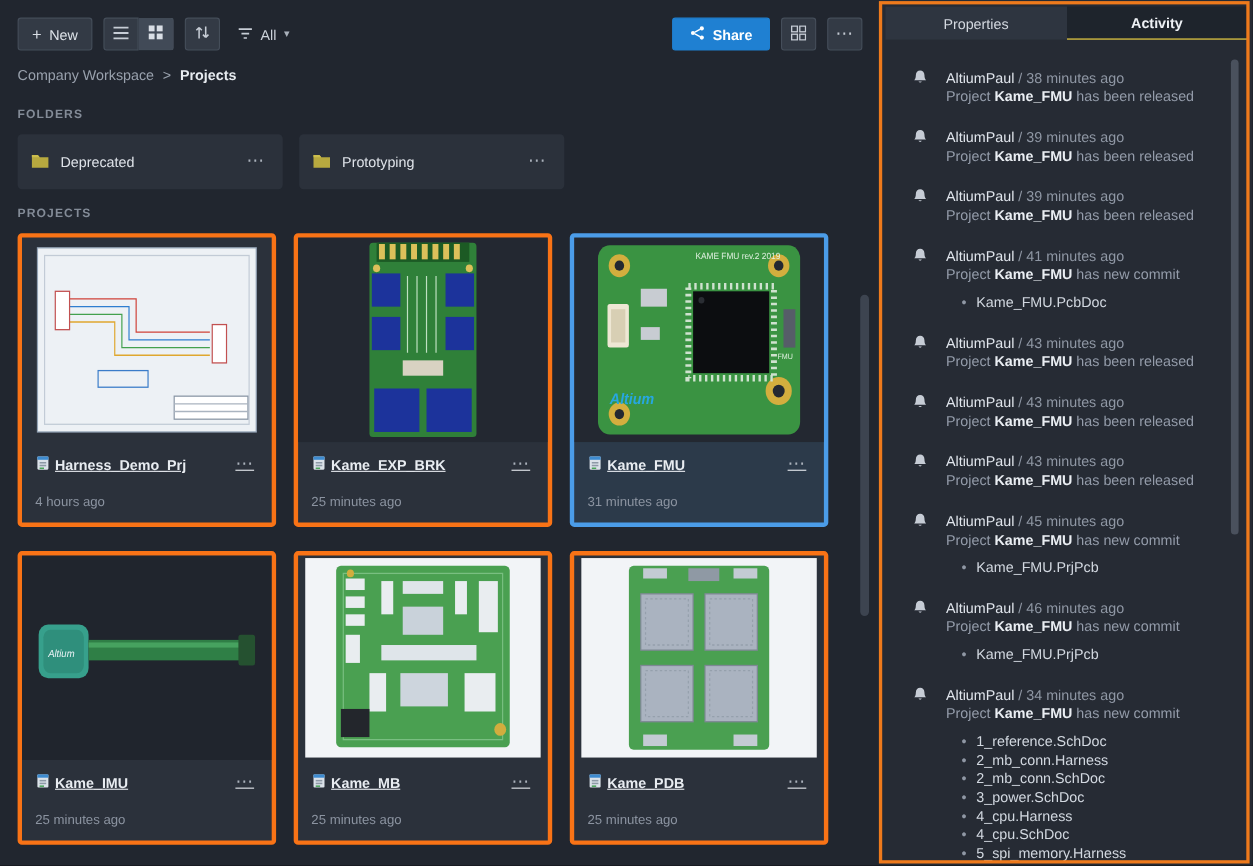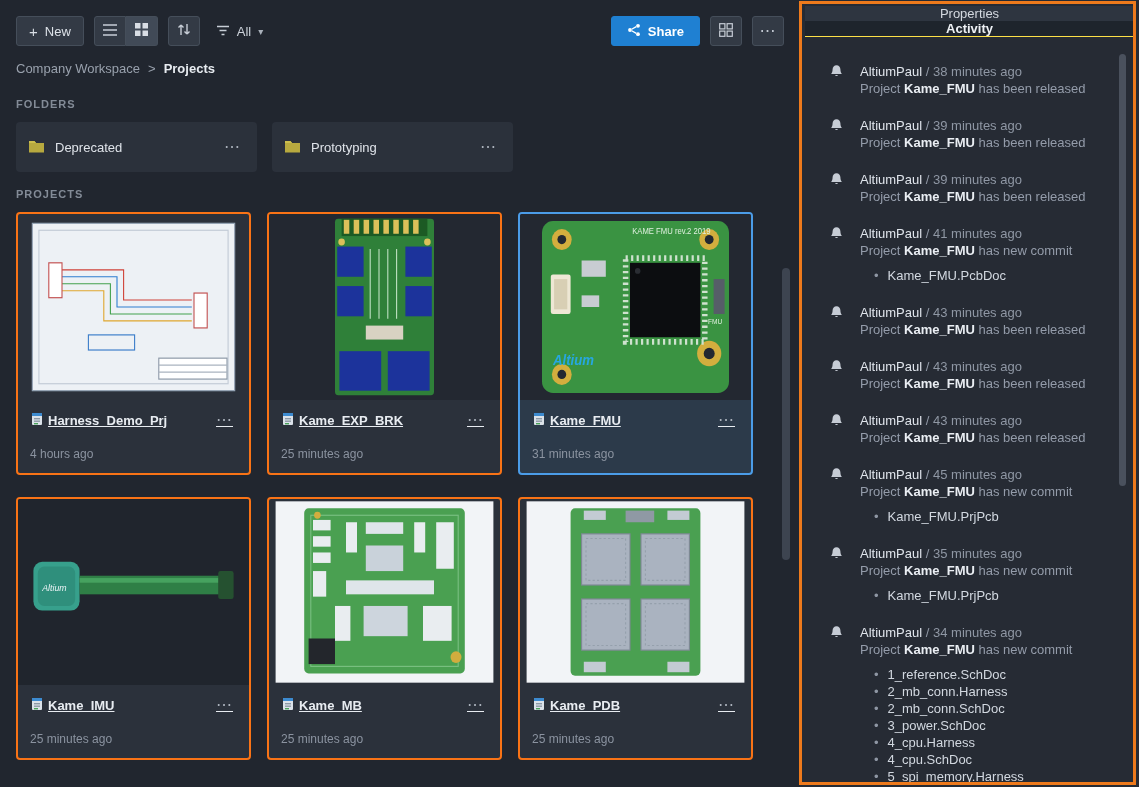--- a/index.html
+++ b/index.html
@@ -29,33 +29,33 @@
 
   .content{padding:2px 16px 0;}
   .section-label{font-size:11px;font-weight:bold;letter-spacing:.09em;color:#838b97;margin:16px 0 12px;}
   .folder-grid{display:grid;grid-template-columns:241px 241px;gap:15px;margin-bottom:6px;}
   .folder-card{display:flex;align-items:center;gap:10px;height:50px;padding:0 12px;background:#2b313b;
                border-radius:4px;box-sizing:border-box;cursor:pointer;}
   .more-btn{margin-left:auto;background:none;border:none;cursor:pointer;padding:2px 4px;
             color:#aab1bb;font-size:16px;letter-spacing:1px;line-height:1;}
 
   .project-grid{display:grid;grid-template-columns:repeat(3,235px);gap:22px 16px;margin-top:10px;}
-  .project-card{background:#2b313b;border:2px solid #f97316;border-radius:4px;overflow:hidden;
+  .project-card{background:#2b313b;border:4px solid #f97316;border-radius:4px;overflow:hidden;
                 box-sizing:border-box;cursor:pointer;}
   .project-card.selected{border-color:#4b9ce8;background:#2c3a4a;}
   .thumb{height:186px;}
   .thumb svg{display:block;width:100%;height:100%;}
   .card-footer{padding:10px 12px 12px;}
   .card-title-row{display:flex;align-items:center;gap:4px;font-size:13px;font-weight:bold;color:#e8ecf1;text-decoration:underline;}
   .card-time{margin-top:17px;font-size:12px;color:#8b93a0;font-weight:normal;}
   .main-scrollbar{position:absolute;right:10px;top:268px;width:8px;height:292px;background:#3d4450;border-radius:4px;}
 
   
   .panel{position:absolute;left:800px;top:0;width:339px;height:787px;background:#262b34;box-sizing:border-box;}
-  .tabs{display:flex;margin:6px 5px 0;flex-direction:column;}
+  .tabs{display:flex;margin:6px 5px 0;}
   .tab{flex:1;height:30px;display:flex;align-items:center;justify-content:center;font-size:13px;
        cursor:pointer;box-sizing:border-box;}
   .tab-properties{background:#2e3540;color:#d4d9e0;}
   .tab-activity{background:#1e242c;color:#eef1f5;font-weight:bold;border-bottom:1px solid #fde047;}
   .activity-list{padding:26px 30px 0 30px;height:calc(100% - 36px);overflow:hidden;box-sizing:border-box;}
   .act-item{display:flex;gap:16px;margin-bottom:20px;font-size:13px;line-height:17px;}
   .bell-icon{flex:0 0 14px;padding-top:1px;}
   .act-meta{color:#8f97a4;}
   .act-user{color:#e0e5ec;cursor:pointer;}
   .act-text{color:#949caa;}
@@ -610,21 +610,21 @@
     <span class="bell-icon">
       <svg width="13" height="14" viewBox="0 0 14 15">
               <path d="M7 1.2c-2.5 0-4.2 1.9-4.2 4.4 0 3-.9 4.3-1.6 5h11.6c-.7-.7-1.6-2-1.6-5C11.2 3.1 9.5 1.2 7 1.2z" fill="#c6ccd5"></path>
               <path d="M5.4 11.8a1.7 1.7 0 0 0 3.2 0z" fill="#c6ccd5"></path>
             </svg>
     </span>
     <div class="act-body">
       <div class="act-meta">
         <span class="act-user">AltiumPaul</span>
         <span>/</span>
-        <span>35 minutes ago</span>
+        <span>46 minutes ago</span>
       </div>
       <div class="act-text">
         <span>Project</span>
         <span class="act-project">Kame_FMU</span>
         <span>has new commit</span>
       </div>
       <ul class="files">
               <li>Kame_FMU.PrjPcb</li>
             </ul>
     </div>

